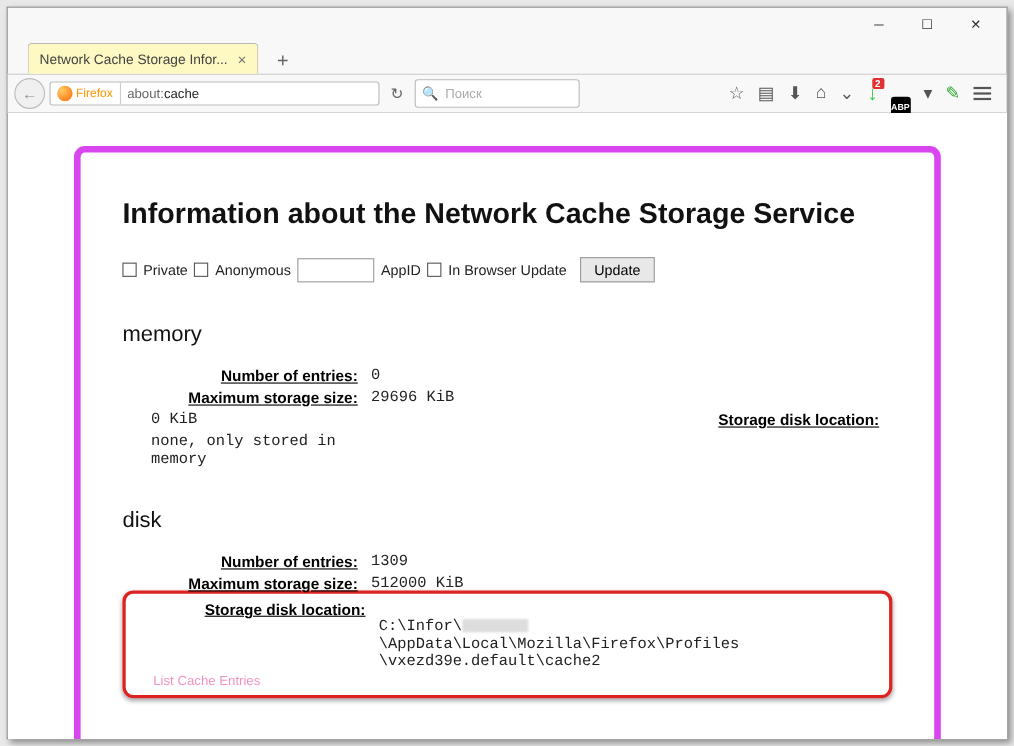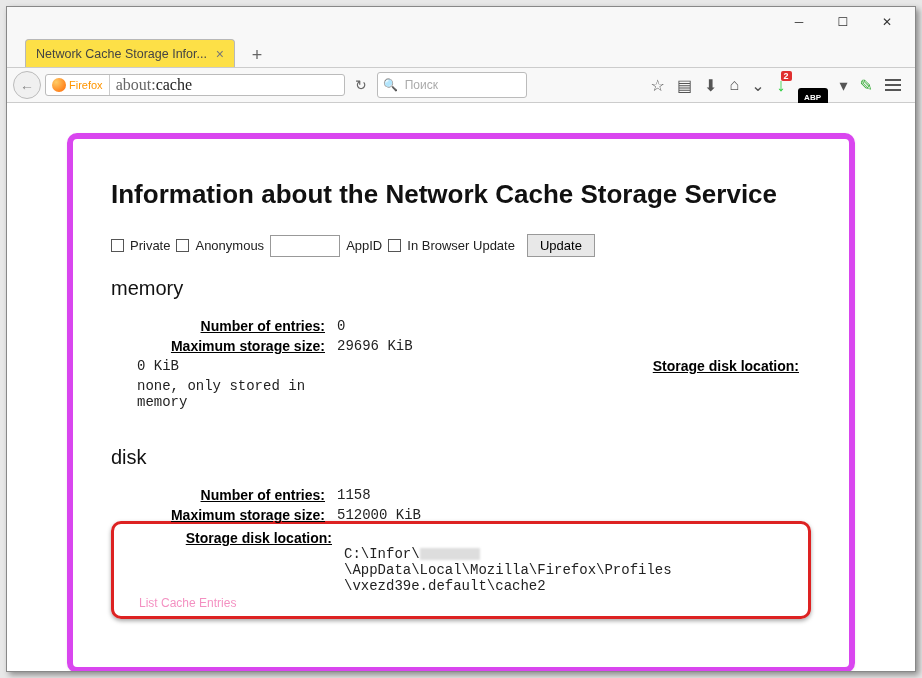--- a/index.html
+++ b/index.html
@@ -34,21 +34,21 @@
 }
 .tabstrip {
   height: 30px;
   display: flex;
   align-items: flex-end;
   padding-left: 18px;
 }
 .tab {
   height: 28px;
   min-width: 210px;
-  background: #fde047;
+  background: #fef9c3;
   border: 1px solid #b8b8b8;
   border-bottom: none;
   border-radius: 4px 4px 0 0;
   display: flex;
   align-items: center;
   padding: 0 10px;
   font-size: 12.5px;
   color: #444;
   gap: 8px;
 }
@@ -90,21 +90,21 @@
   display: flex; align-items: center; gap: 3px;
   font-size: 11px; color: #ff9500;
   border-right: 1px solid #ccc;
   padding-right: 6px; height: 100%;
 }
 .fx-icon {
   width: 14px; height: 14px; border-radius: 50%;
   background: radial-gradient(circle at 30% 30%, #ffcc66, #ff6600);
   display: flex; align-items: center; justify-content: center;
 }
-.url-text { font-size: 16px; color: #666; font-family: Liberation Serif, serif; }
+.url-text { font-size: 12px; color: #666; }
 .url-text .dark { color: #222; }
 .reload { color: #666; font-size: 14px; padding: 0 6px; cursor: pointer; }
 .searchbar {
   width: 150px; height: 26px;
   border: 1px solid #bbb; border-radius: 3px;
   background: #fff;
   display: flex; align-items: center; padding: 0 6px; gap: 6px;
   font-size: 12px; color: #aaa;
 }
 .search-icon { color: #888; font-size: 12px; }
@@ -116,21 +116,21 @@
 .tb-icon { color: #555; font-size: 16px; cursor: pointer; position: relative; }
 .dl-icon { position: relative; }
 .dl-icon .arrow { color: #2ecc40; font-size: 18px; }
 .dl-icon .badge {
   position: absolute; top: -4px; right: -6px;
   background: #e03030; color: #fff;
   font-size: 9px; font-weight: bold;
   padding: 0 3px; border-radius: 2px;
 }
 .abp {
-  width: 30px; height: 18px; background: #000000;
+  width: 18px; height: 18px; background: #000000;
   border-radius: 3px; color: #fff;
   font-size: 8px; font-weight: bold;
   display: flex; align-items: center; justify-content: center; margin-top: 24px;
 }
 .ham { display: flex; flex-direction: column; gap: 3px; cursor: pointer; }
 .ham span { width: 16px; height: 2px; background: #555; }
 .content-area {
   position: absolute;
   top: 96px; left: 0; right: 0; bottom: 0;
   background: #fff;
@@ -146,21 +146,21 @@
 }
 .page-title {
   font-size: 26px;
   font-weight: bold;
   color: #111;
   margin-bottom: 24px;
 }
 .filter-row {
   display: flex; align-items: center; gap: 6px;
   font-size: 13px; color: #222;
-  margin-bottom: 20px;
+  margin-bottom: 36px;
 }
 .cb {
   width: 13px; height: 13px;
   border: 1px solid #555;
   display: inline-block;
   cursor: pointer;
 }
 .appid-input {
   width: 70px; height: 22px;
   border: 1px solid #999;
@@ -293,21 +293,21 @@
         <div class="info-label">Maximum storage size:</div>
         <div class="info-value">29696 KiB</div>
         <div class="info-value">0 KiB</div>
         <div class="info-label">Storage disk location:</div>
         <div class="info-value">none, only stored in memory</div>
       </div>
 
       <h2 class="section-title" style="margin-top:36px;">disk</h2>
       <div class="info-table">
         <div class="info-label">Number of entries:</div>
-        <div class="info-value">1158</div>
+        <div class="info-value">1309</div>
         <div class="info-label">Maximum storage size:</div>
         <div class="info-value">512000 KiB</div>
       </div>
 
       <div class="highlight-box">
         <div class="info-table">
           <div class="info-label">Storage disk location:</div>
           <div class="info-value" style="white-space:pre-line;">
             <span>C:\Infor\</span><span class="censor"></span><span>\AppData\Local\Mozilla\Firefox\Profiles
 \vxezd39e.default\cache2</span>

